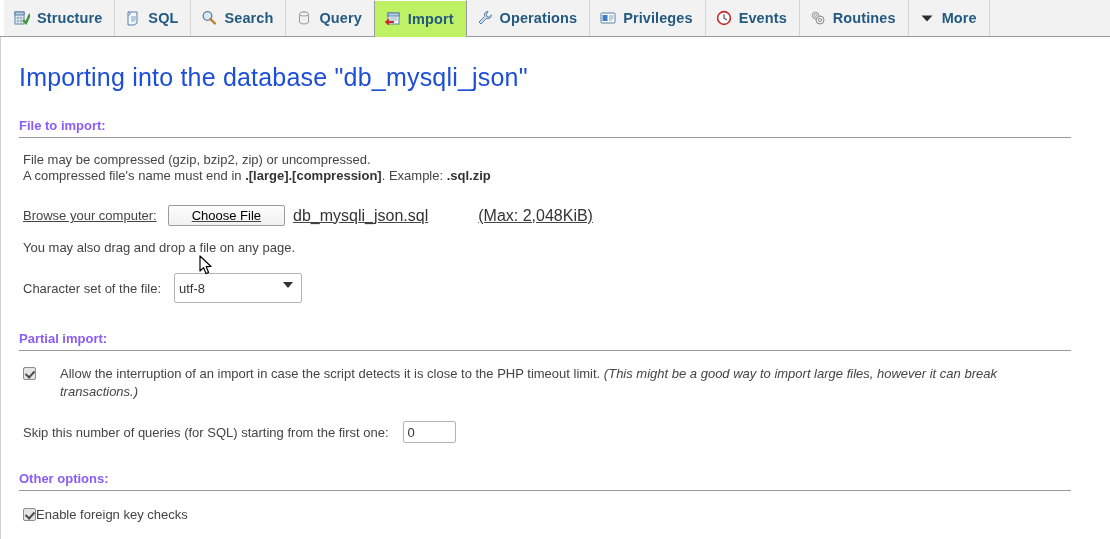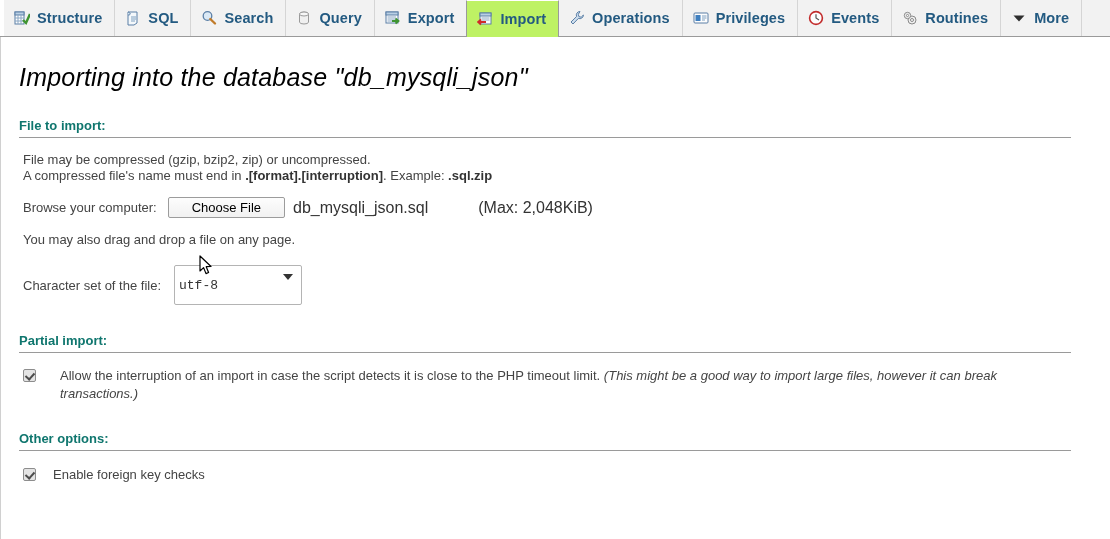--- a/index.html
+++ b/index.html
@@ -72,32 +72,31 @@
   #page {
     position: relative;
     border-left: 1px solid #d0d0d0;
     box-sizing: border-box;
     height: 502px;
     padding: 0;
     background: #fff;
   }
   #pagetitle {
     font-size: 25px;
-    color: #000000;
+    color: #1d4ed8;
     font-weight: normal;
     margin: 0;
     padding: 26px 0 0 18px;
     letter-spacing: 0.2px;
-    font-style: italic;
   }
 
   .sect-head {
     font-size: 13px;
     font-weight: bold;
-    color: #0f766e;
+    color: #8b5cf6;
     margin: 0 0 0 18px;
     padding-bottom: 4px;
     width: 1052px;
     border-bottom: 1px solid #9a9a9a;
     box-sizing: border-box;
   }
   .sect-body { padding-left: 22px; }
 
   .txt { color: #444; font-size: 13px; line-height: 15px; }
   .b { font-weight: bold; color: #333; }
@@ -114,25 +113,25 @@
     border: 1px solid #9c9c9c;
     border-radius: 2px;
     padding: 2px 23px;
     line-height: 15px;
     cursor: pointer;
   }
   .fname { color: #333; font-size: 16px; }
   .maxsz { color: #333; font-size: 16px; }
 
   select.charset {
-    font-family: Liberation Mono, monospace;
+    font-family: Liberation Sans, sans-serif;
     font-size: 13px;
     color: #333;
     width: 128px;
-    height: 40px;
+    height: 30px;
     padding: 2px 4px;
     border: 1px solid #b4b4b4;
     border-radius: 2px;
     background: #ffffff;
     -webkit-appearance: none;
     appearance: none;
   }
   .selwrap { position: relative; display: inline-block; }
   .selarrow {
     position: absolute;
@@ -226,33 +225,20 @@
     <span class="ic">
       <svg width="16" height="16" viewBox="0 0 16 16">
         <ellipse cx="8" cy="4" rx="4.5" ry="2" fill="#e9e9e9" stroke="#9a9a9a"></ellipse>
         <path d="M3.5 4 v8 a4.5 2 0 0 0 9 0 V4" fill="#f0f0f0" stroke="#9a9a9a"></path>
         <ellipse cx="8" cy="4" rx="4.5" ry="2" fill="#f7f7f7" stroke="#9a9a9a"></ellipse>
       </svg>
     </span>
     <span class="tlabel">Query</span>
   </div>
 
-  <div class="tab">
-    <span class="ic">
-      <svg width="16" height="16" viewBox="0 0 16 16">
-        <rect x="1" y="2" width="12" height="11" fill="#fdfdfd" stroke="#5b7fa6"></rect>
-        <rect x="1" y="2" width="12" height="3" fill="#b9cfe4" stroke="#5b7fa6"></rect>
-        <line x1="2.5" y1="7" x2="11" y2="7" stroke="#8aa7c4"></line>
-        <line x1="2.5" y1="9" x2="11" y2="9" stroke="#8aa7c4"></line>
-        <line x1="2.5" y1="11" x2="9" y2="11" stroke="#8aa7c4"></line>
-        <path d="M7 11 h6 m-2.5 -2.5 L13.5 11 l-3 2.5" stroke="#3f9431" stroke-width="1.8" fill="none"></path>
-      </svg>
-    </span>
-    <span class="tlabel">Export</span>
-  </div>
 
   <div class="tab active">
     <span class="ic">
       <svg width="16" height="16" viewBox="0 0 16 16">
         <rect x="3" y="2" width="11" height="11" fill="#fdfdfd" stroke="#5b7fa6"></rect>
         <rect x="3" y="2" width="11" height="3" fill="#b9cfe4" stroke="#5b7fa6"></rect>
         <line x1="4.5" y1="7" x2="12.5" y2="7" stroke="#8aa7c4"></line>
         <line x1="4.5" y1="9" x2="12.5" y2="9" stroke="#8aa7c4"></line>
         <path d="M9 11 h-7.5 m2.5 -2.5 L1.2 11 l2.8 2.5" stroke="#cf2b2b" stroke-width="1.8" fill="none"></path>
       </svg>
@@ -321,24 +307,24 @@
 <div id="page">
 
   <h1 id="pagetitle">Importing into the database "db_mysqli_json"</h1>
 
   <div style="margin-top:26px;">
     <div class="sect-head">File to import:</div>
 
     <div class="sect-body" style="padding-top:14px;">
       <div class="txt">File may be compressed (gzip, bzip2, zip) or uncompressed.</div>
       <div class="txt" style="margin-top:1px;">
-        <span>A compressed file's name must end in </span><span class="b">.[format].[interruption]</span><span>. Example: </span><span class="b">.sql.zip</span>
-      </div>
-
-      <div class="row" style="margin-top:14px;">
+        <span>A compressed file's name must end in </span><span class="b">.[large].[compression]</span><span>. Example: </span><span class="b">.sql.zip</span>
+      </div>
+
+      <div class="row" style="margin-top:22px;text-decoration:underline;">
         <span class="txt">Browse your computer:</span>
         <button class="filebtn" style="margin-left:11px;">Choose File</button>
         <span class="fname" style="margin-left:8px;">db_mysqli_json.sql</span>
         <span class="maxsz" style="margin-left:50px;">(Max: 2,048KiB)</span>
       </div>
 
       <div class="txt" style="margin-top:14px;">You may also drag and drop a file on any page.</div>
 
       <div class="row" style="margin-top:18px;">
         <span class="txt">Character set of the file:</span>
@@ -357,30 +343,34 @@
 
     <div class="sect-body" style="padding-top:14px;">
       <div style="display:flex; align-items:flex-start; width:1000px;">
         <span class="cbx" style="margin-top:2px;"></span>
         <div class="txt" style="margin-left:24px; line-height:18px;">
           <span>Allow the interruption of an import in case the script detects it is close to the PHP timeout limit.</span>
           <span class="i">(This might be a good way to import large files, however it can break transactions.)</span>
         </div>
       </div>
 
+      <div class="row" style="margin-top:20px;">
+        <span class="txt">Skip this number of queries (for SQL) starting from the first one:</span>
+        <input class="num" style="margin-left: 14px;" value="0">
+      </div>
     </div>
   </div>
 
   <div style="margin-top:28px;">
     <div class="sect-head">Other options:</div>
 
     <div class="sect-body" style="padding-top:16px;">
       <div class="row">
         <span class="cbx"></span>
-        <span class="txt" style="margin-left:17px;">Enable foreign key checks</span>
+        <span class="txt" style="">Enable foreign key checks</span>
       </div>
     </div>
   </div>
 
   <svg id="cursor" viewBox="0 0 14 21">
     <path d="M1 1 L1 16 L4.6 12.6 L7 18.6 L9.6 17.5 L7.2 11.7 L12 11.5 Z" fill="#ffffff" stroke="#000000" stroke-width="1.2" stroke-linejoin="round"></path>
   </svg>
 
 </div>
 

